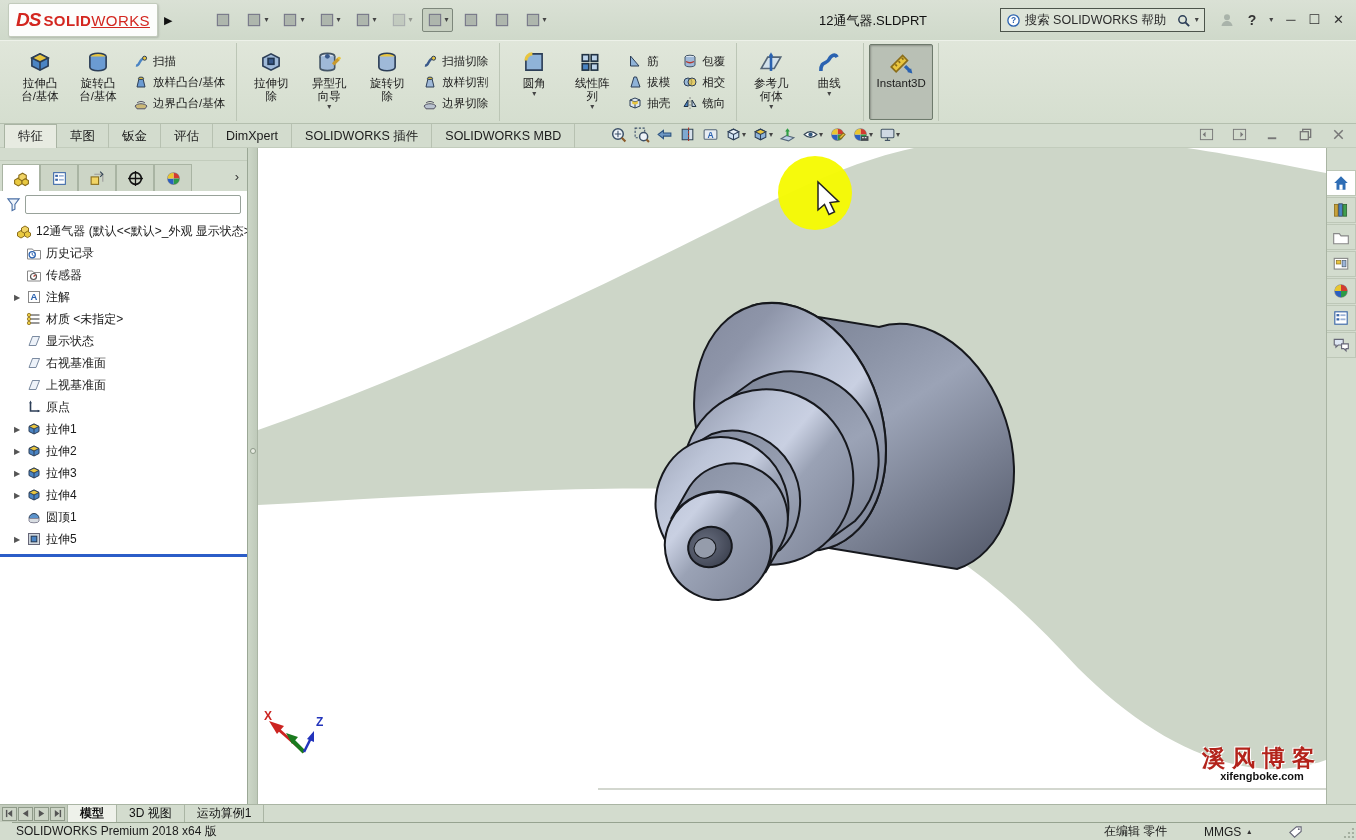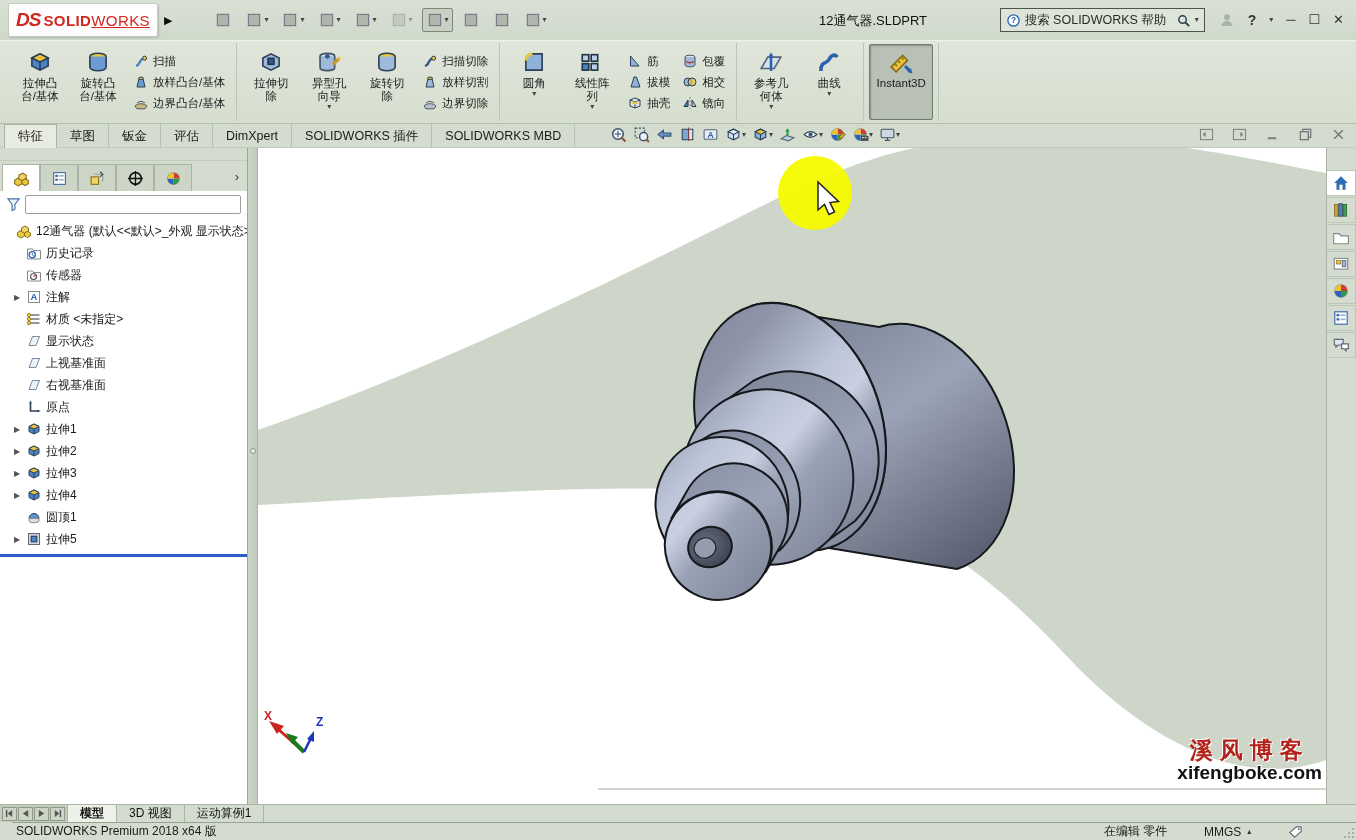--- a/index.html
+++ b/index.html
@@ -66,21 +66,21 @@
   .trow .tlabel{margin-left:3px;}
   .trow.child{padding-left:14px;}
   .rollback{height:3px;background:#2b5dc8;margin-top:4px;}
   .splitter{width:10px;background:linear-gradient(90deg,#cdd7c8,#bfcaba);border-right:1px solid #aab5a4;position:relative;}
   .splitter .knob{position:absolute;top:300px;left:2px;width:6px;height:6px;border-radius:50%;background:#e7ebe2;border:1px solid #8b9786;}
   .viewport{flex:1;position:relative;background:#fff;overflow:hidden;}
   .viewport svg.scene{position:absolute;inset:0;}
   .watermark{position:absolute;right:4px;bottom:22px;text-align:center;line-height:1;}
   .watermark .wm1{font-family:"DejaVu Serif","Liberation Serif",serif;font-weight:bold;font-size:23px;color:#b3231b;
                   letter-spacing:7px;text-shadow:1px 1px 0 #fff,-1px -1px 0 #fff;}
-  .watermark .wm2{font-size:19px;font-weight:bold;color:#111;margin-top:2px;
+  .watermark .wm2{font-size:11px;font-weight:bold;color:#111;margin-top:2px;
                   text-shadow:1px 1px 0 #fff,-1px -1px 0 #fff,1px -1px 0 #fff,-1px 1px 0 #fff;}
   .taskpane{width:30px;background:#d3dcce;border-left:1px solid #a9b4a3;display:flex;flex-direction:column;padding-top:22px;gap:1px;}
   .tpbtn{width:29px;height:26px;display:flex;align-items:center;justify-content:center;border:1px solid #bdc7b7;border-left:none;}
   .tpbtn.active{background:#fff;}
   
   .bottombar{position:absolute;left:0;right:0;bottom:18px;height:18px;background:#d3dcce;border-top:1px solid #aab5a4;
              display:flex;align-items:stretch;}
   .navbtns{display:flex;align-items:center;gap:1px;padding:1px 2px;background:#c3ccbd;}
   .navbtn{width:15px;height:14px;background:#cdd5c7;border:1px solid #8f9a89;display:flex;align-items:center;justify-content:center;}
   .btab{padding:0 12px;display:flex;align-items:center;font-size:12px;border-right:1px solid #aab5a4;color:#111;}
@@ -774,31 +774,31 @@
             <span class="tlabel">显示状态</span>
           </div>
           <div class="trow child">
             <span class="arrow"></span>
             <span class="ticon ic">
               <svg width="16" height="16" viewBox="0 0 16 16">
                 <path d="M3 12.5l3.5-9h7l-3.5 9z" fill="#dfe8f4" fill-opacity=".55" stroke="#7a8aa0"></path>
                 <path d="M6.5 3.5h2M12 3.5h1.5M3 12.5h1.8" stroke="#7a8aa0"></path>
               </svg>
             </span>
-            <span class="tlabel">上视基准面</span>
+            <span class="tlabel">右视基准面</span>
           </div>
           <div class="trow child">
             <span class="arrow"></span>
             <span class="ticon ic">
               <svg width="16" height="16" viewBox="0 0 16 16">
                 <path d="M3 12.5l3.5-9h7l-3.5 9z" fill="#dfe8f4" fill-opacity=".55" stroke="#7a8aa0"></path>
                 <path d="M6.5 3.5h2M12 3.5h1.5M3 12.5h1.8" stroke="#7a8aa0"></path>
               </svg>
             </span>
-            <span class="tlabel">右视基准面</span>
+            <span class="tlabel">上视基准面</span>
           </div>
           <div class="trow child">
             <span class="arrow"></span>
             <span class="ticon ic">
               <svg width="16" height="16" viewBox="0 0 16 16">
                 <path d="M4.5 3.5v8.5H13" fill="none" stroke="#2c3e57" stroke-width="1.6"></path>
                 <path d="M4.5 1.5 3.2 4.3h2.6z" fill="#2c3e57"></path>
                 <path d="M14.5 12l-2.8-1.3v2.6z" fill="#2c3e57"></path>
               </svg>
             </span>

